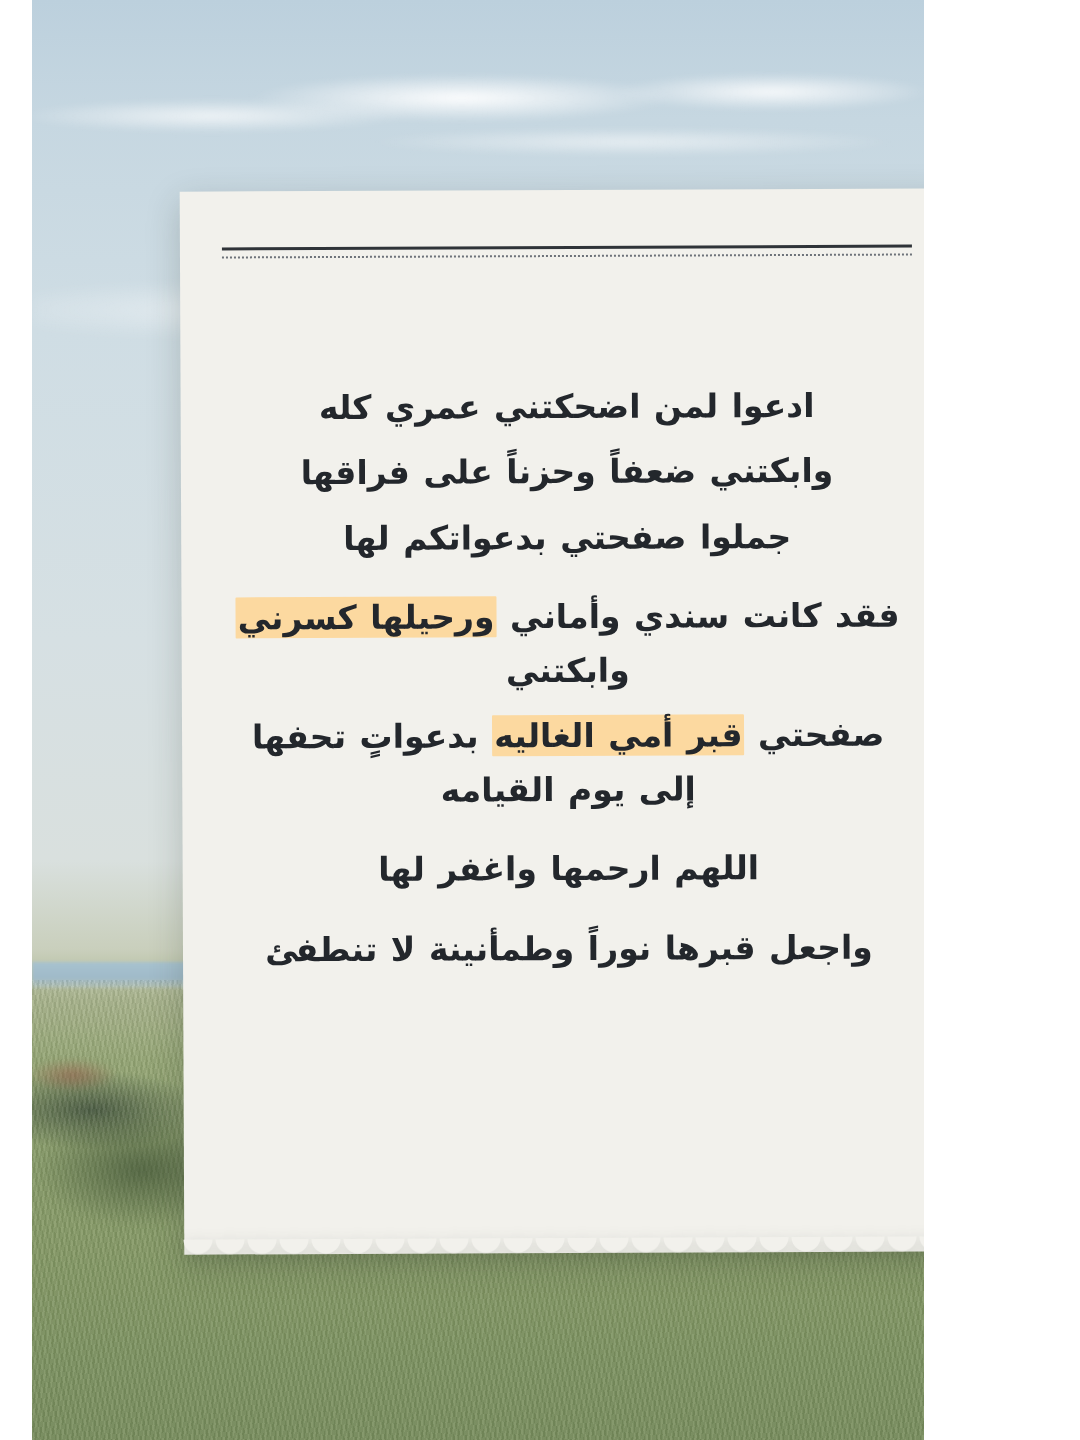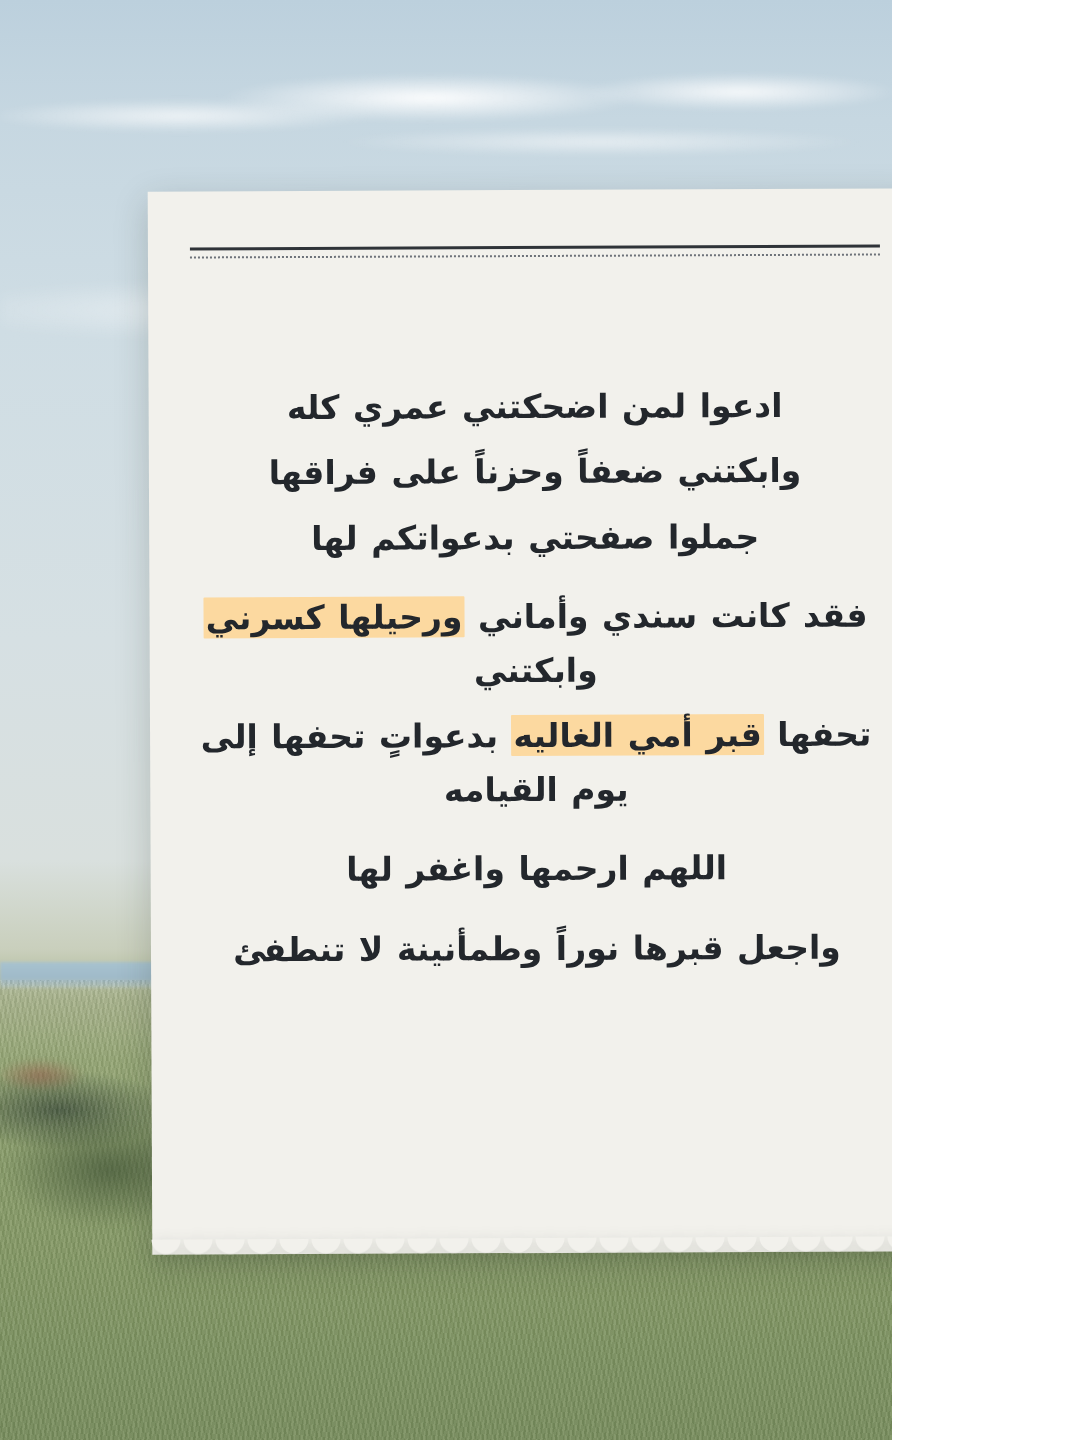--- a/index.html
+++ b/index.html
@@ -11,20 +11,21 @@
     height: 1440px;
     overflow: hidden;
     font-family: "DejaVu Sans", "Liberation Sans", sans-serif;
   }
 
   .stage {
     position: relative;
     width: 892px;
     height: 1440px;
     overflow: hidden;
+    margin-left: 32px;
   }
 
   
   .bg {
     position: absolute;
     inset: 0;
     background:
       
       radial-gradient(ellipse 220px 70px at 1000px 1000px, rgba(70,86,74,0.85) 0%, rgba(70,86,74,0.0) 70%),
       radial-gradient(ellipse 160px 55px at 60px 1110px, rgba(60,76,58,0.8) 0%, rgba(60,76,58,0.0) 72%),
@@ -184,21 +185,21 @@
     <div class="reddish-patch"></div>
   </div>
 
   <div class="paper">
     <div class="rule"></div>
     <div class="content">
         <p class="line"><span>ادعوا لمن اضحكتني عمري كله</span></p>
         <p class="line"><span>وابكتني ضعفاً وحزناً على فراقها</span></p>
         <p class="line gap"><span>جملوا صفحتي بدعواتكم لها</span></p>
         <p class="line"><span>فقد كانت سندي وأماني </span><mark>ورحيلها كسرني</mark><span> وابكتني</span></p>
-        <p class="line gap"><span>تحفها </span><mark>قبر أمي الغاليه</mark><span> بدعواتٍ تحفها إلى يوم القيامه</span></p>
+        <p class="line gap"><span>صفحتي </span><mark>قبر أمي الغاليه</mark><span> بدعواتٍ تحفها إلى يوم القيامه</span></p>
         <p class="line gap"><span>اللهم ارحمها واغفر لها</span></p>
         <p class="line"><span>واجعل قبرها نوراً وطمأنينة لا تنطفئ</span></p>
       </div>
   </div>
 
   <div class="scallop"></div>
 
 </div>
 
 </body></html>

